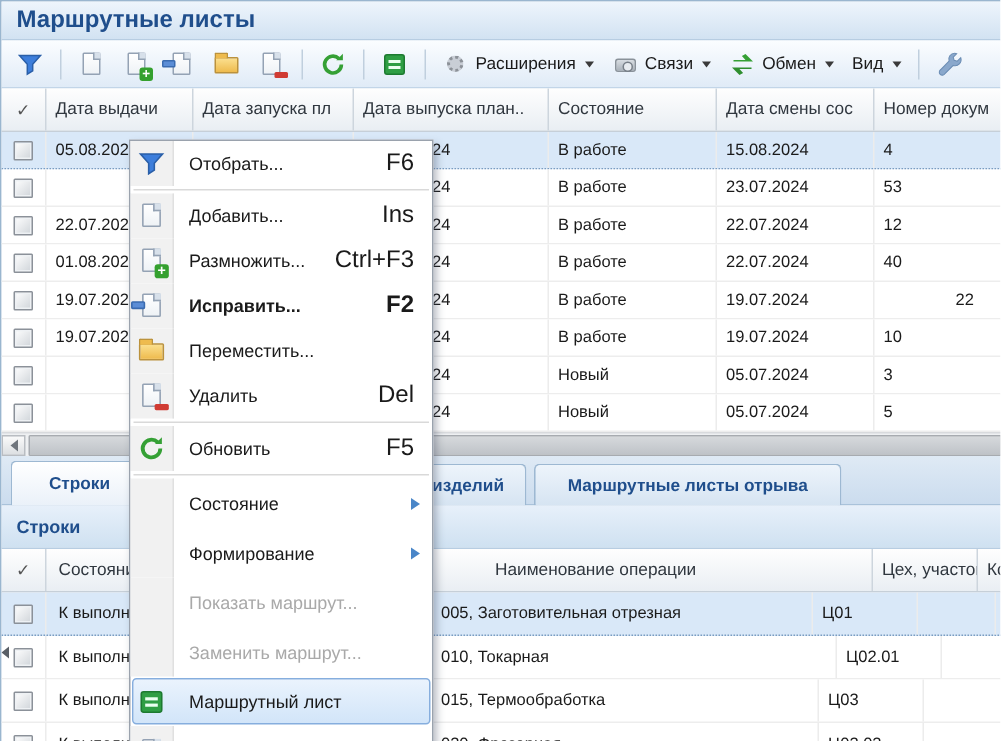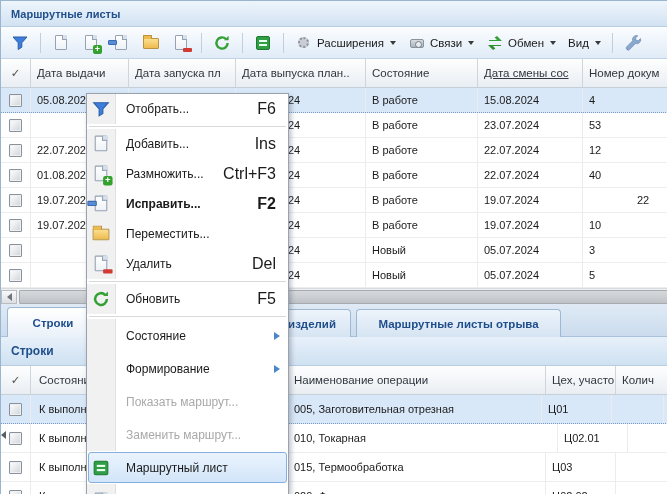--- a/index.html
+++ b/index.html
@@ -5,21 +5,21 @@
   * { box-sizing: border-box; margin: 0; padding: 0; }
   html,body { width:667px; height:494px; overflow:hidden; }
   body { font-family:"Liberation Sans", sans-serif; font-size:11px; color:#1a1a1a; background:#fff; }
   .window { position:relative; width:667px; height:494px; overflow:hidden;
             border-left:1px solid #9ab6cf; border-top:1px solid #9ab6cf; background:#fff; }
 
   
   .titlebar { position:absolute; left:0; top:0; width:667px; height:26px;
     background:linear-gradient(#eef5fc,#d2e2f2); border-bottom:1px solid #b7cde2;
     display:flex; align-items:center; padding-left:10px; }
-  .titlebar .t { color:#1f4e8c; font-weight:bold; font-size:11px;text-align:center; }
+  .titlebar .t { color:#1f4e8c; font-weight:bold; font-size:16px;text-align:center; }
 
   
   .toolbar { position:absolute; left:0; top:26px; width:667px; height:32px;
     background:linear-gradient(#fbfdff,#e0ebf7); border-bottom:1px solid #c2d5e8;
     display:flex; align-items:center; padding:0 6px; gap:4px; }
   .tbtn { display:flex; align-items:center; gap:4px; padding:2px 4px; border-radius:2px; cursor:default; }
   .tsep { width:1px; height:20px; background:#c0cfde; margin:0 3px; flex:none; }
   .tlabel { font-size:11.5px; color:#1a1a1a; white-space:nowrap; }
   .caret { width:0; height:0; border-left:3.5px solid transparent; border-right:3.5px solid transparent;
            border-top:4px solid #3a3a3a; margin-left:2px; }
@@ -212,21 +212,21 @@
           </svg></span>
       </div>
     </div>
 
   <div class="gridhead" id="gridhead">
       <div class="gh" style="width: 30px; justify-content: center; padding-left: 0px; color: rgb(85, 85, 85);">✓</div>
       <div class="gh" style="width: 98px;">Дата выдачи</div>
       <div class="gh" style="width: 107px;">Дата запуска пл</div>
       <div class="gh" style="width: 130px;">Дата выпуска план..</div>
       <div class="gh" style="width: 112px;">Состояние</div>
-      <div class="gh" style="width: 105px; text-decoration: underline;">Дата смены сос</div>
+      <div class="gh" style="width: 105px;">Дата смены сос</div>
       <div class="gh" style="width: 85px;">Номер докум</div>
     </div>
   <div class="grid" id="grid">
       <div class="grow sel">
         <div class="gc cbcell" style="width: 30px;">
           <span class="cb"></span>
         </div>
         <div class="gc" style="width: 98px;">05.08.2024</div>
         <div class="gc" style="width: 107px;"></div>
         <div class="gc pad-release" style="width: 130px;">24</div>
@@ -326,21 +326,21 @@
     <div class="tab" style="left:355px; width:205px;">Маршрутные листы отрыва</div>
   </div>
 
   <div class="panelhead">
     <span class="t">Строки</span>
   </div>
 
   <div class="grid2head" id="grid2head">
       <div class="gh" style="width: 30px; justify-content: center; padding-left: 0px; color: rgb(85, 85, 85);">✓</div>
       <div class="gh" style="width: 257px; padding-left: 8px;">Состояние</div>
-      <div class="gh" style="width: 258px;">Наименование операции</div>
+      <div class="gh" style="width: 258px; margin-left: 36px;">Наименование операции</div>
       <div class="gh" style="width: 70px;">Цех, участок.</div>
       <div class="gh" style="width: 52px;">Колич</div>
     </div>
   <div class="grid2" id="grid2">
       <div class="grow2 sel">
         <div class="gc cbcell" style="width: 30px;">
           <span class="cb"></span>
         </div>
         <div class="gc" style="width: 257px; padding-left: 8px;">К выполнению</div>
         <div class="gc" style="width: 254px;">005, Заготовительная отрезная</div>

